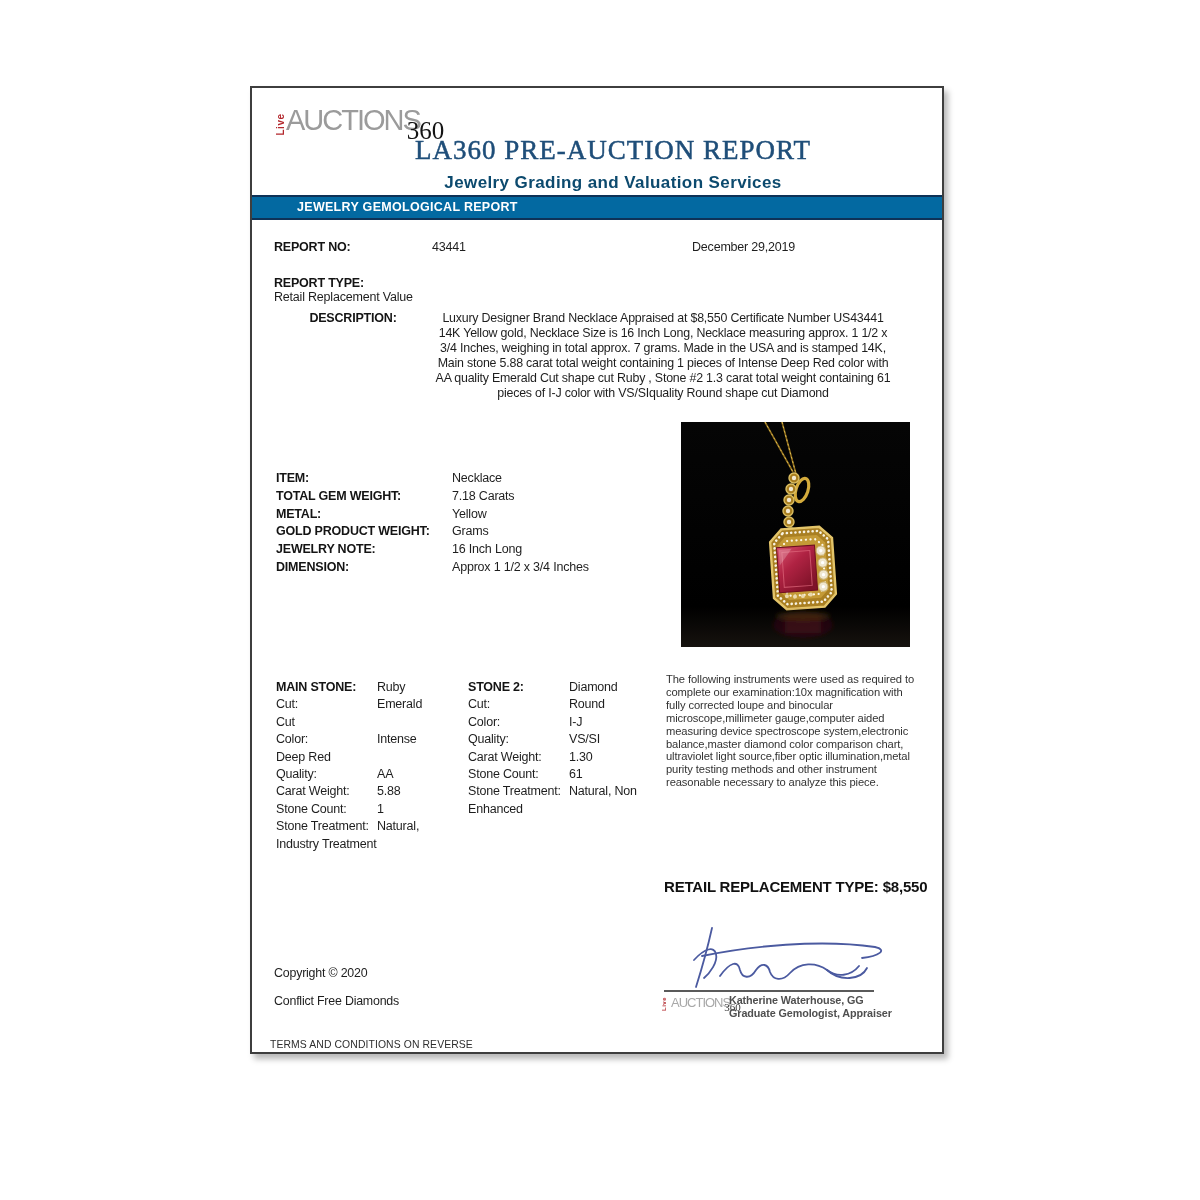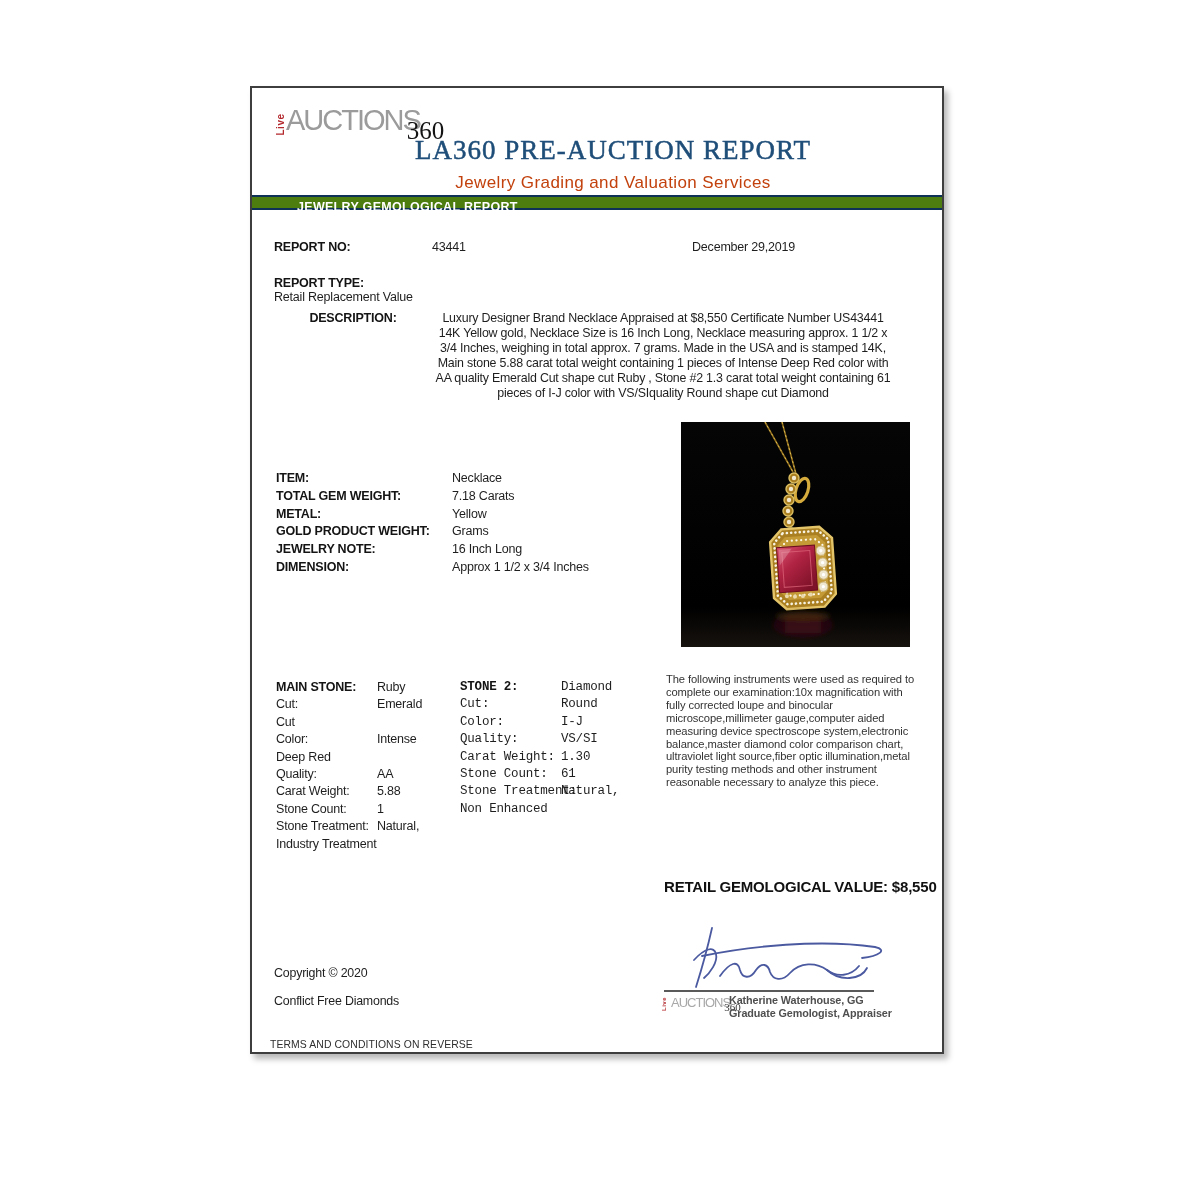--- a/index.html
+++ b/index.html
@@ -12,23 +12,23 @@
   
   .logo { position:absolute; left:22px; top:16px; height:46px; display:flex; align-items:flex-start; }
   .logo-live { position:absolute; left:-5px; top:15px; color:#b3282d; font-size:10px; font-weight:bold;
                transform:rotate(-90deg); letter-spacing:0.5px; }
   .logo-word { font-size:29px; color:#9b9b9b; letter-spacing:-2px; margin-left:12px; }
   .logo-num { font-family:"Liberation Serif", serif; font-size:25px; color:#141414; margin-left:-13px;
               position:relative; top:13px; }
   .title-wrap { position:absolute; left:0; right:0; top:24px; text-align:center; padding-left:32px;margin-top:23px; }
   .doc-title { font-family:"Liberation Serif", serif; font-size:27px; color:#1f4e79;
                letter-spacing:1px; -webkit-text-stroke:0.5px #1f4e79; }
-  .doc-subtitle { margin-top:7px; font-size:17px; color:#c2410c; letter-spacing:0.4px; }
-
-  .banner { position:absolute; left:0; right:0; top:107px; height:15px; background:#4d7c0f;
+  .doc-subtitle { margin-top:7px; font-size:17px; color:#0c4a6e; letter-spacing:0.4px;font-weight:bold; }
+
+  .banner { position:absolute; left:0; right:0; top:107px; height:25px; background:#0369a1;
             border-top:2px solid #0e3257; border-bottom:2px solid #0e3257; }
   .banner span { display:block; margin-left:45px; line-height:21px; color:#ffffff;
                  font-size:12.5px; font-weight:bold; letter-spacing:0.3px; }
 
   
   .lbl { font-weight:bold; color:#141414; }
   .meta-row { position:absolute; left:22px; display:flex; font-size:12.5px; letter-spacing:-0.2px; }
   .meta-row .lbl { width:158px; flex:none; }
   .row-no { top:152px; width:650px; }
   .date { position:absolute; left:418px; top:0; }
@@ -42,21 +42,21 @@
   .items { position:absolute; left:24px; top:382px; font-size:12.5px; letter-spacing:-0.2px; }
   .item-row { display:flex; line-height:17.8px; }
   .item-row .lbl { width:176px; flex:none; }
 
   
   .photo { position:absolute; left:429px; top:334px; width:229px; height:225px; background:#000; }
 
   
   .stone-col { position:absolute; top:591px; font-size:12.5px; line-height:17.4px; letter-spacing:-0.2px; }
   .col-main { left:24px; width:160px; }
-  .col-s2 { left:208px; width:180px;font-family:Liberation Mono, monospace; }
+  .col-s2 { left:216px; width:180px; }
   .srow { position:relative; }
   .srow .slbl { position:absolute; left:0; top:0; }
   .srow .sval { display:block; text-indent:101px; }
   .chars { position:absolute; left:414px; top:585px; width:254px; font-size:11.2px;
            line-height:12.9px; color:#333; letter-spacing:-0.1px; }
   .chars p + p { margin-top:12px; }
 
   .retail { position:absolute; left:412px; top:790px; font-size:15px; font-weight:bold;
             color:#111; letter-spacing:-0.2px; }
 
@@ -281,21 +281,21 @@
         <span class="slbl">Stone Treatment:</span>
         <span class="sval">Natural, Non Enhanced</span>
       </div>
     </div>
 
     <div class="chars">
       <p>The following instruments were used as required to complete our examination:10x magnification with fully corrected loupe and binocular microscope,millimeter gauge,computer aided measuring device spectroscope system,electronic balance,master diamond color comparison chart, ultraviolet light source,fiber optic illumination,metal purity testing methods and other instrument reasonable necessary to analyze this piece.</p>
     </div>
 
     <div class="retail">
-      <span>RETAIL GEMOLOGICAL VALUE:</span>
+      <span>RETAIL REPLACEMENT TYPE:</span>
       <span>$8,550</span>
     </div>
 
     <svg class="sig-svg" width="250" height="72" viewBox="0 0 250 72">
       <g fill="none" stroke="#4b5aa0" stroke-width="1.8" stroke-linecap="round">
         <path d="M62,10 C58,28 52,50 46,69"></path>
         <path d="M44,42 C55,30 64,28 66,36 C68,44 60,55 54,60"></path>
         <path d="M52,38 C100,28 170,21 225,29 C238,32 229,38 212,40"></path>
         <path d="M70,58 C80,44 88,42 90,52 C92,60 100,62 106,52 C112,44 118,46 120,54 C123,62 132,64 140,55 C150,44 166,44 177,52 C187,60 201,58 209,48"></path>
         <path d="M177,52 C190,64 211,62 217,50"></path>

